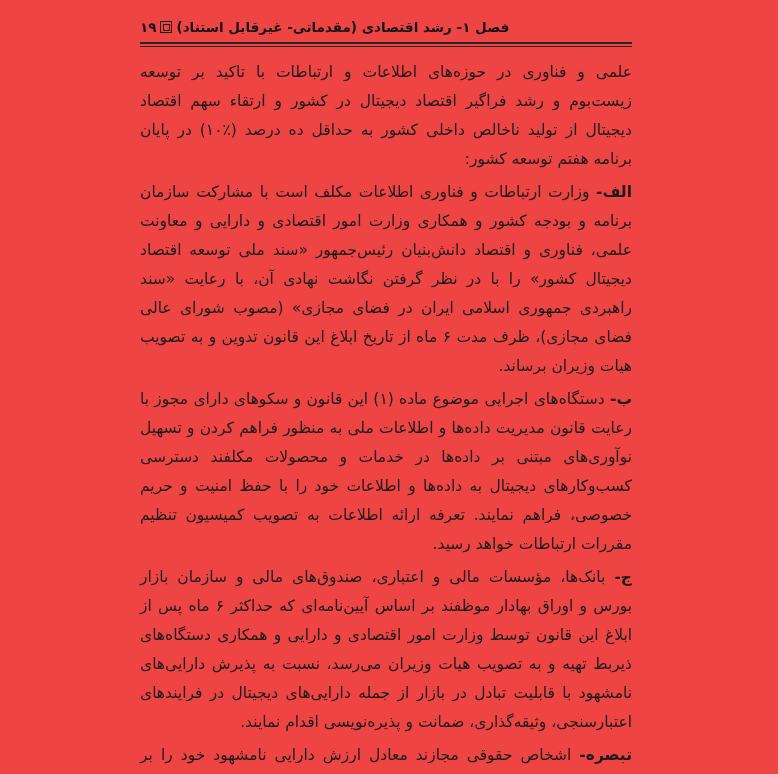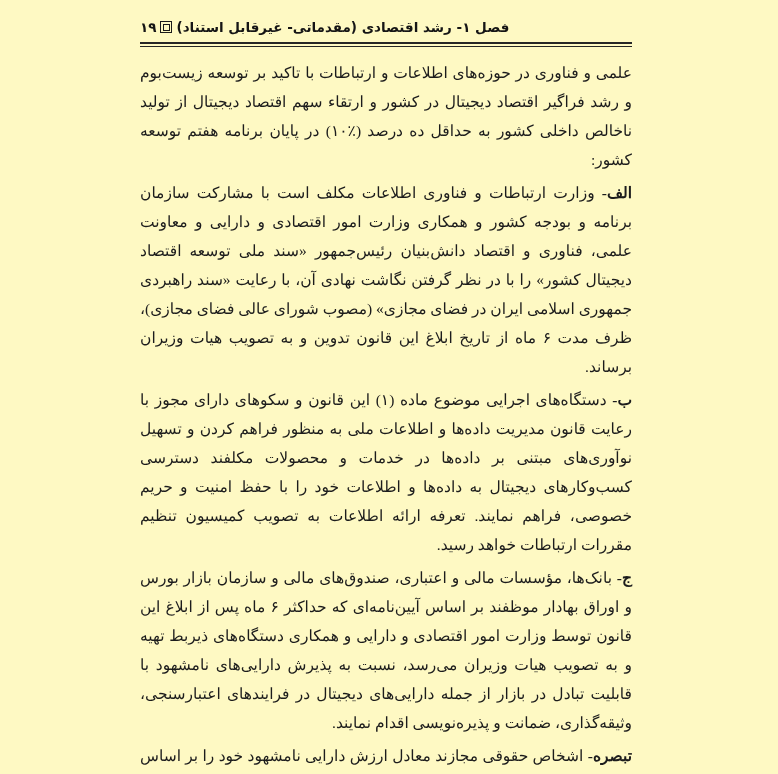--- a/index.html
+++ b/index.html
@@ -4,21 +4,21 @@
 <style>
   html, body {
     margin: 0;
     padding: 0;
     background: #ffffff;
   }
   .page {
     position: relative;
     width: 778px;
     height: 774px;
-    background: #fef9c3;
+    background: #ef4444;
     overflow: hidden;
     font-family: "DejaVu Sans", sans-serif;
     color: #1b1b1b;
   }
   .content {
     margin-left: 140px;
     margin-right: 146px;
     padding-top: 17px;
   }
   
@@ -57,21 +57,20 @@
     direction: rtl;
     text-align: justify;
     font-size: 15.5px;
     line-height: 29px;
     margin-top: 11px;
     font-weight: 400;
     color: #1c1c1c;
   }
   .body-text p {
     margin: 0 0 4px 0;
-    font-family: Liberation Serif, serif;
   }
   .lead {
     font-weight: 700;
   }
 </style>
 </head>
 <body>
 
 <div class="page">
   <div class="content">

